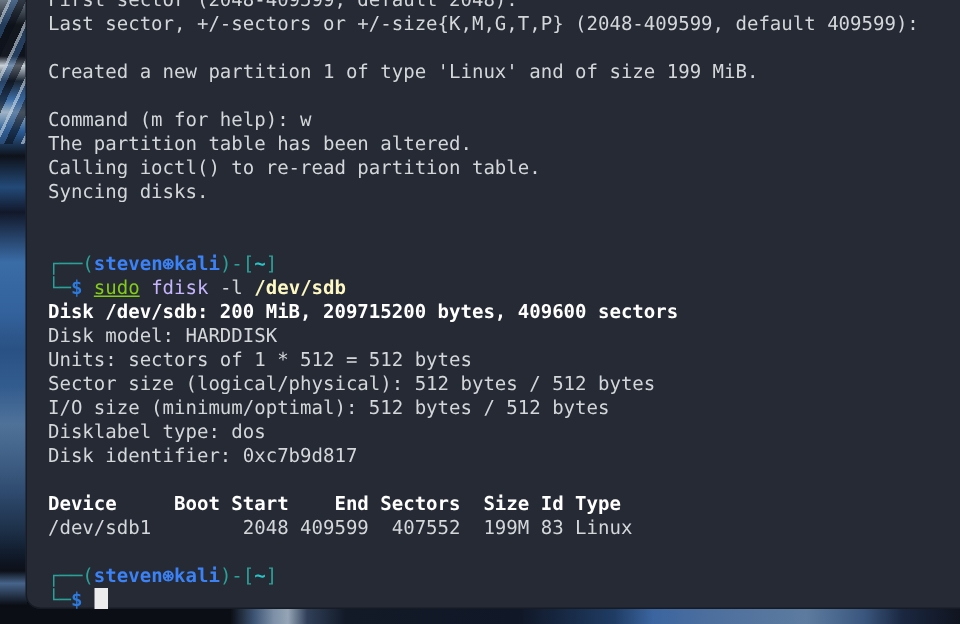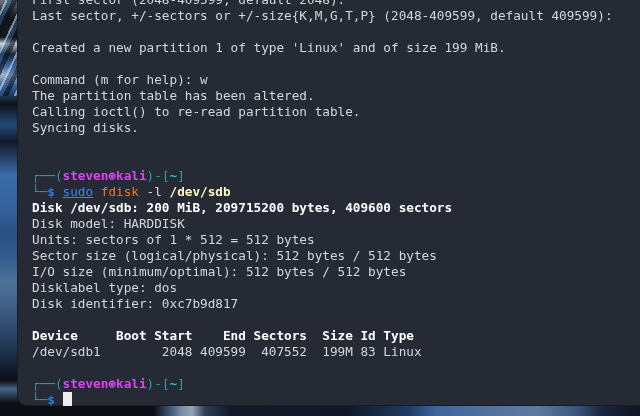--- a/index.html
+++ b/index.html
@@ -36,25 +36,25 @@
     position:absolute;left:17px;top:-8px;width:633px;height:414px;z-index:1;
     box-sizing:border-box;padding:0 0 0 15px;
     background:#252a35;
     border-radius:0 0 0 10px;
     box-shadow:inset 1px 0 0 #161b24, inset 0 -1px 0 #161b24;
     font-size:12.7px;line-height:16px;color:#d4d7d9;
   }
   .line{white-space:pre;height:16px;overflow:hidden;}
   .bold{font-weight:bold;color:#ffffff;}
   .p-frame{color:#2aa198;}
-  .p-user{color:#d946ef;font-weight:bold;}
+  .p-user{color:#3b82f6;font-weight:bold;}
   .p-path{color:#26c6c6;font-weight:bold;}
   .p-dollar{color:#2e7bde;font-weight:bold;}
-  .c-pre{color:#3b82f6;text-decoration:underline;}
-  .c-cmd{color:#f97316;}
+  .c-pre{color:#84cc16;text-decoration:underline;}
+  .c-cmd{color:#c4b5fd;}
   .c-arg{color:#fef9c3;font-weight:bold;}
   .glyph{font-family:"DejaVu Sans Mono","DejaVu Sans",monospace;}
   .cursor{display:inline-block;width:9px;height:14px;background:#ececec;vertical-align:-2px;}
 </style>
 </head>
 <body>
 
 <div class="wp-left"></div>
 <div class="wp-bottom"></div>
 

